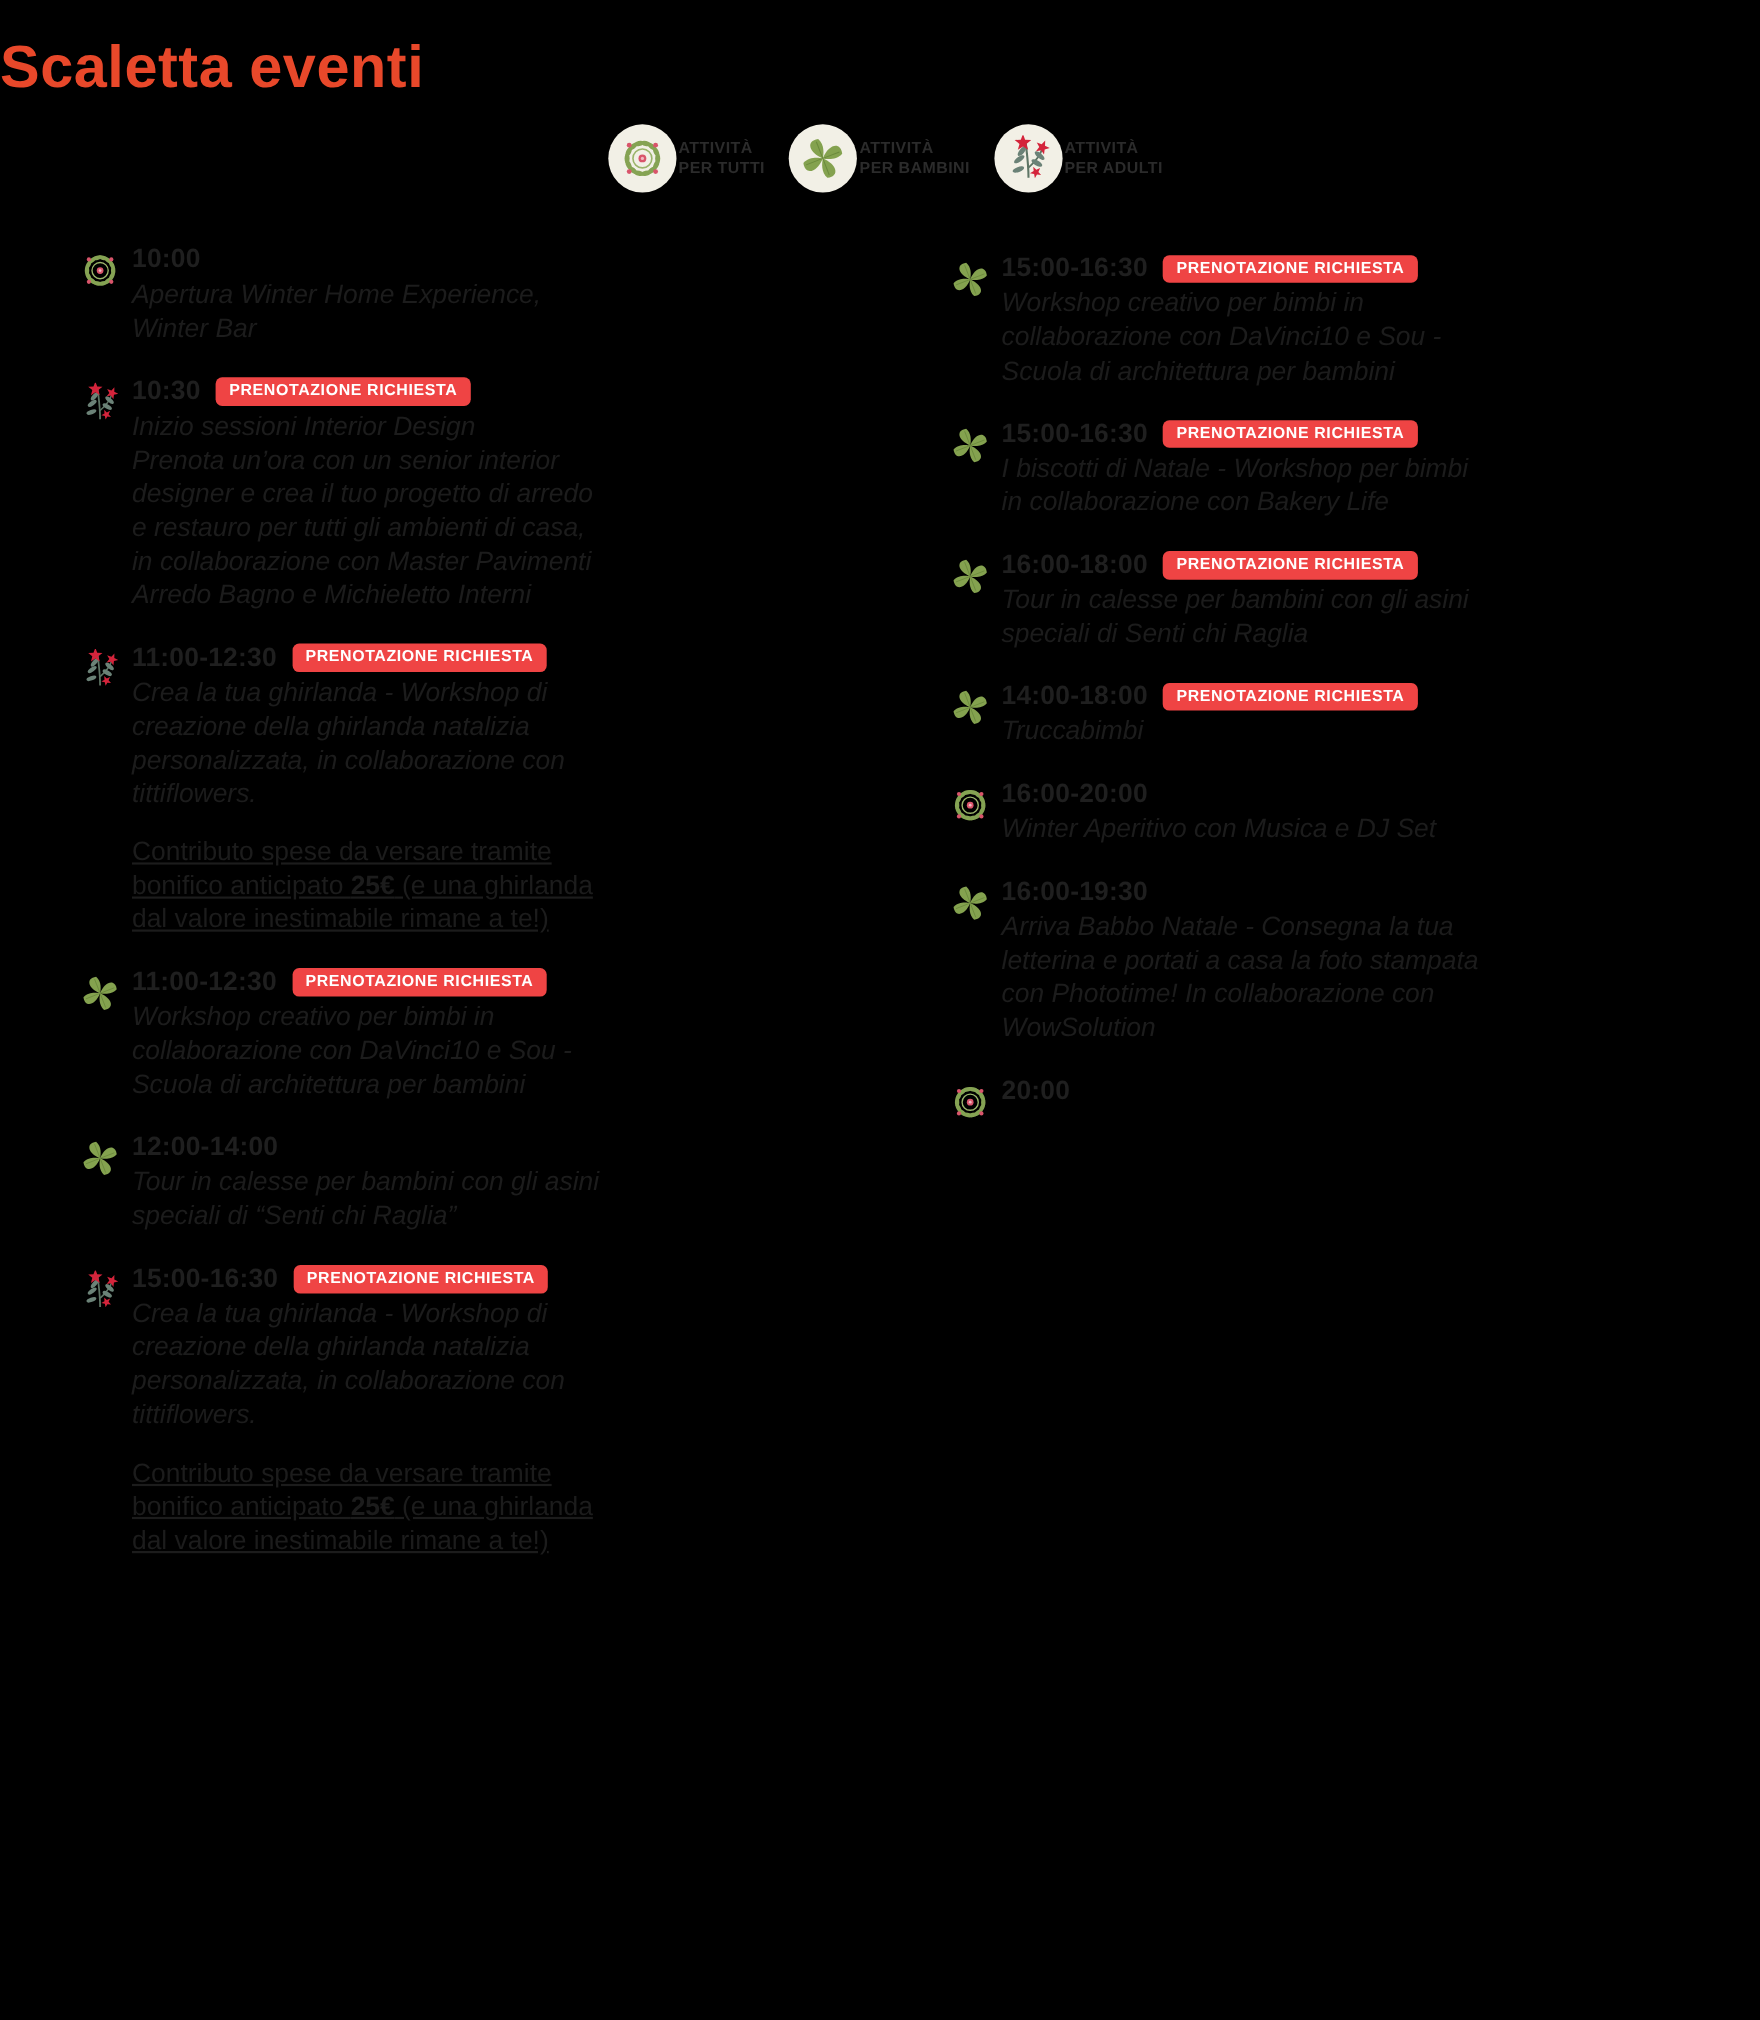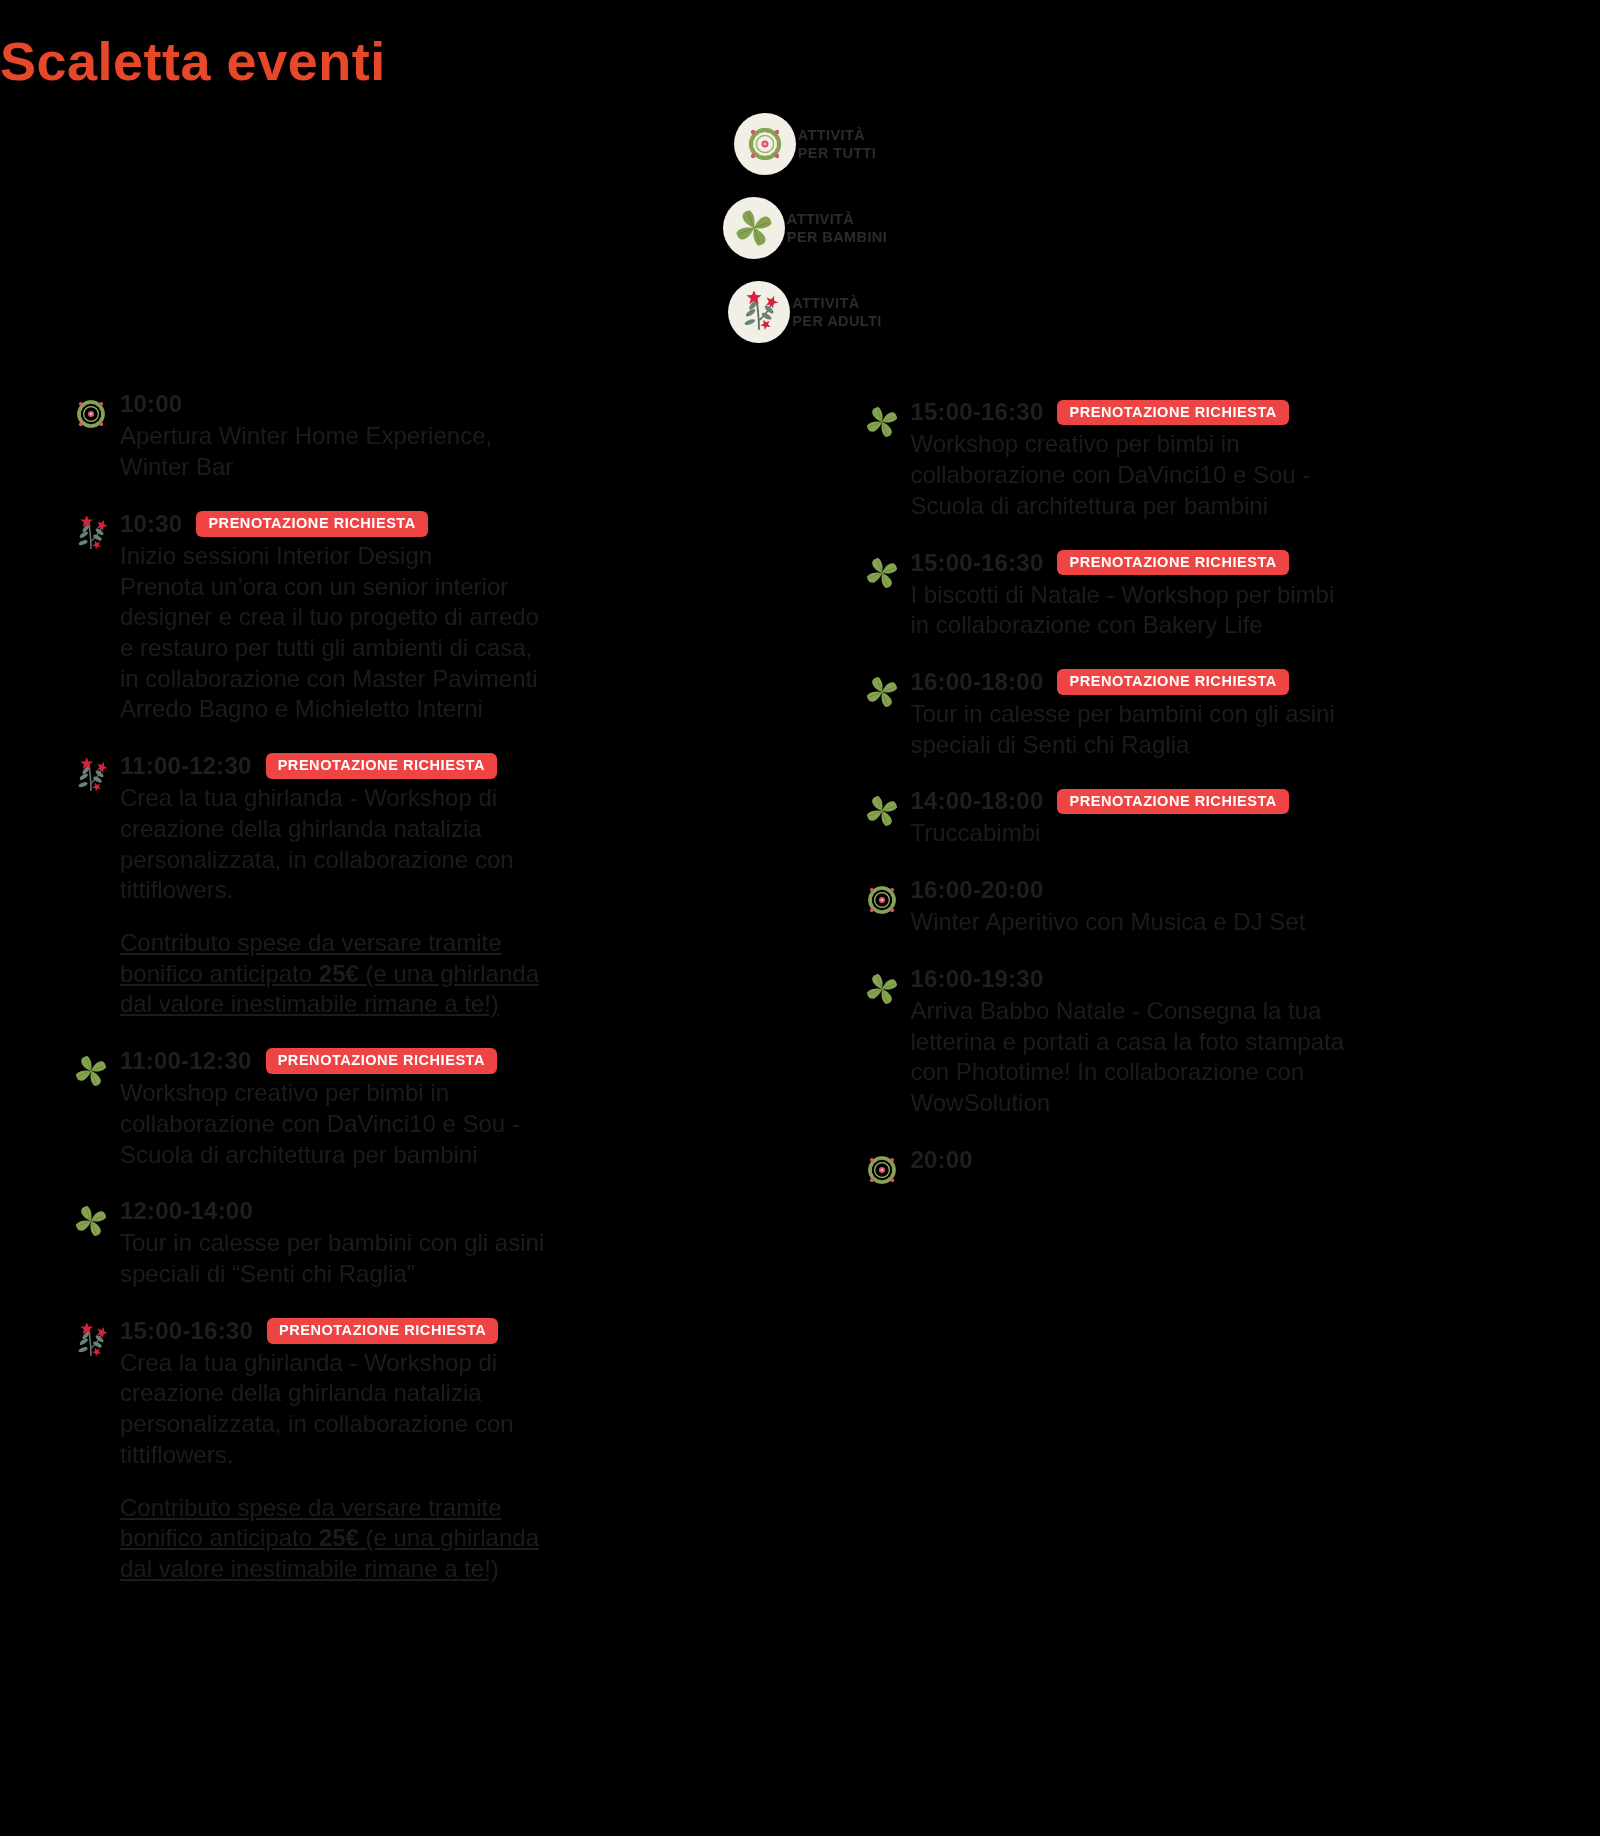--- a/index.html
+++ b/index.html
@@ -23,21 +23,20 @@
   }
 
   
   .legend {
     display:flex;
     justify-content:center;
     align-items:center;
     gap:22px;
     margin-top:22px;
     padding-left:10px;
-    flex-direction:column;
   }
   .legend-item { display:flex; align-items:center; gap:6px; }
   .legend-badge {
     width:62px; height:62px; border-radius:50%;
     background:#F2F0E6;
     display:flex; align-items:center; justify-content:center;
     flex:0 0 auto;
     overflow:hidden;
   }
   .legend-label {
@@ -100,20 +99,21 @@
     line-height:1;
     display:inline-block;
   }
   .event-desc {
     color:#1c1c1c;
     font-size:24px;
     font-weight:400;
     line-height:1.28;
     margin-top:2px;
     white-space:pre-line;
+    font-style:italic;
   }
   .event-extra {
     color:#1c1c1c;
     font-size:24px;
     font-weight:400;
     line-height:1.28;
     margin-top:22px;
     white-space:pre-line;
     text-decoration:underline;
   }

